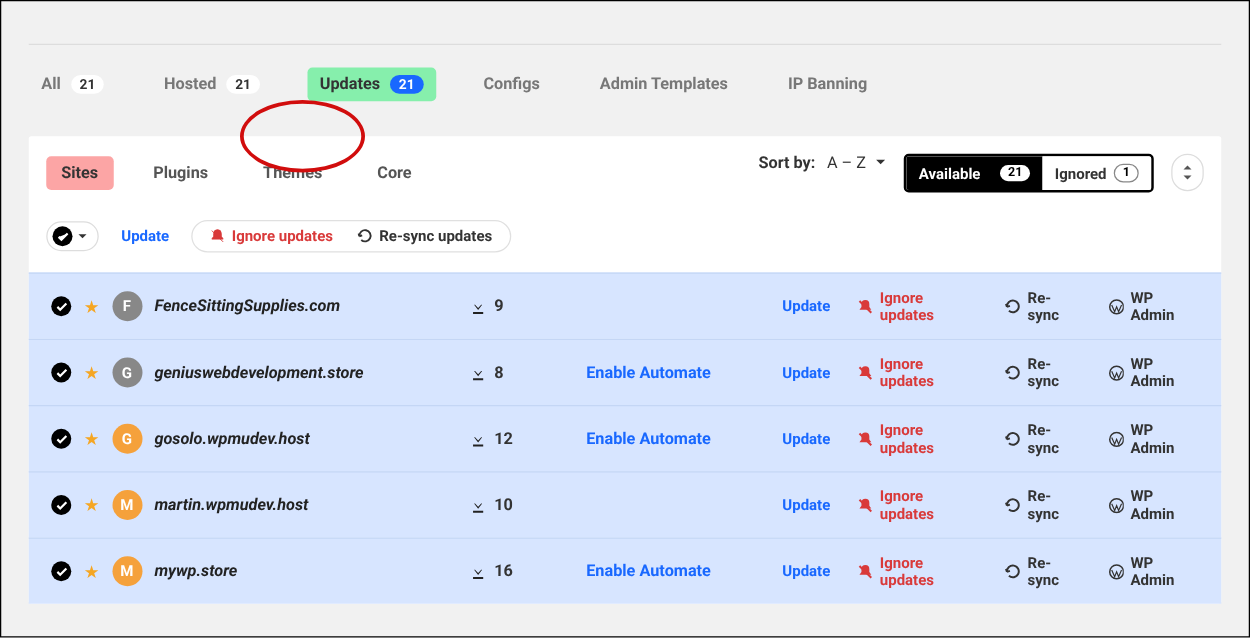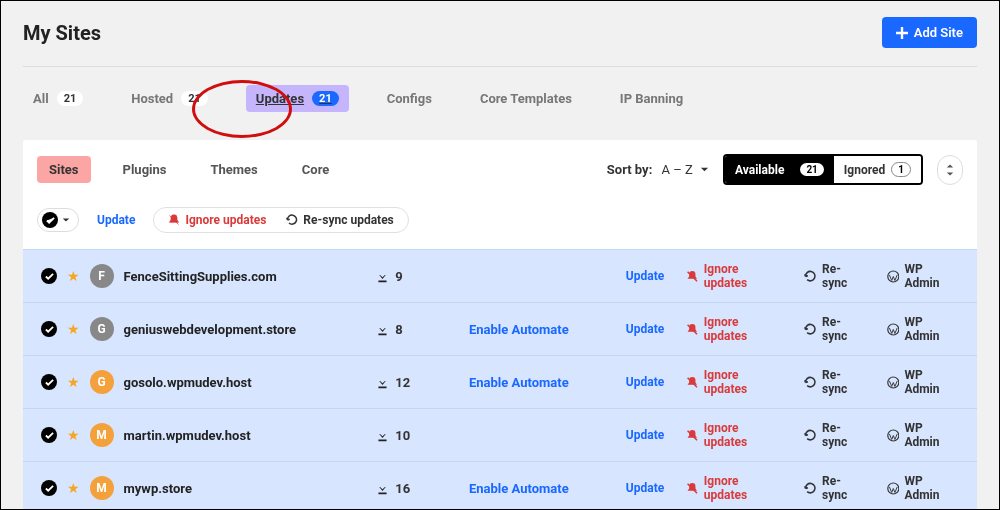--- a/index.html
+++ b/index.html
@@ -6,31 +6,31 @@
   body { background: #f1f1f1; width: 1000px; height: 510px; overflow: hidden; border:1px solid #000; }
   .page { padding: 16px 22px; }
   .header { display:flex; align-items:center; justify-content:space-between; }
   .title { font-size: 20px; font-weight: 700; color:#222; }
   .add-btn { background:#1968ff; color:#fff; border:none; border-radius:4px; padding:8px 14px; font-size:13px; font-weight:600; display:flex; align-items:center; gap:6px; cursor:pointer; }
   .add-btn svg { width:12px; height:12px; fill:#fff; }
   hr.div { border:none; border-top:1px solid #ddd; margin:18px 0 18px 0; }
 
   .tabs { display:flex; gap:28px; align-items:flex-end; }
   .tab { display:flex; align-items:center; gap:8px; font-size:13px; font-weight:700; color:#777; cursor:pointer; padding:6px 10px; border-radius:4px; }
-  .tab.active { background:#c4b5fd; color:#333;text-decoration:underline; }
+  .tab.active { background:#86efac; color:#333; }
   .badge { background:#fff; color:#333; font-size:11px; font-weight:700; padding:1px 7px; border-radius:9px; }
   .badge-blue { background:#1968ff; color:#fff; }
   .red-ellipse { position:absolute; border:3px solid #d10d0d; border-radius:50%; width:100px; height:58px; left:192px; top:80px; pointer-events:none; }
 
   .panel { background:#fff; margin-top:28px; padding:14px 14px 0 14px; border-radius:2px; }
   .subtabs-row { display:flex; align-items:center; justify-content:space-between; }
   .subtabs { display:flex; gap:20px; align-items:center; }
   .subtab { font-size:13px; font-weight:700; color:#555; padding:6px 12px; border-radius:4px; cursor:pointer; }
   .subtab.active { background:#fca5a5; color:#333; }
-  .sort-filter { display:flex; align-items:center; gap:14px; }
+  .sort-filter { display:flex; align-items:flex-start; gap:14px; }
   .sort-label { font-size:13px; font-weight:700; color:#333; }
   .sort-label .light { font-weight:400; margin-left:6px; }
   .sort-label svg { width:9px; height:9px; margin-left:4px; fill:#333; }
 
   .toggle-group { display:flex; border:2px solid #000; border-radius:4px; overflow:hidden; }
   .toggle-item { padding:6px 10px; font-size:12px; font-weight:700; display:flex; align-items:center; gap:6px; cursor:pointer; }
   .toggle-item.on { background:#000; color:#fff;gap:16px; }
   .toggle-item.on .pill{ background:#fff; color:#000; }
   .toggle-item .pill{ background:#fff; color:#000; border-radius:8px; font-size:10px; padding:1px 6px; font-weight:700; border:1px solid #888;}
   .toggle-item.on .pill{border:none;}
@@ -51,63 +51,54 @@
   .bulk-pill { border:1px solid #e0e0e0; border-radius:16px; padding:5px 14px 5px 14px; display:flex; align-items:center; gap:20px;}
 
   .rows { margin:0 -14px; }
   .row { display:flex; align-items:center; padding:12px 18px; background:#d7e5ff; border-top:1px solid #c4d6f5; font-size:13px; }
   .row .left { display:flex; align-items:center; gap:10px; width:342px; }
   .row .circle-chk{ width:16px; height:16px; background:#000; border-radius:50%; display:flex; align-items:center; justify-content:center; cursor:pointer;}
   .row .circle-chk svg{width:9px;height:9px;fill:#fff;}
   .star{color:#f5a623; font-size:14px; cursor:pointer;}
   .avatar{ width:24px; height:24px; border-radius:50%; display:flex; align-items:center; justify-content:center; font-weight:700; color:#fff; font-size:12px;}
   .av-gray{ background:#888; } .av-orange{ background:#f5a13b; }
-  .site-name{ font-weight:700; color:#222; cursor:pointer;}
+  .site-name{ font-weight:700; color:#222; cursor:pointer;font-style:italic;}
   .count-col{ display:flex; align-items:center; gap:6px; width:70px; font-weight:700; color:#333;}
   .count-col svg{width:13px;height:13px;fill:#222;}
   .enable-col{ width:160px; font-weight:700; color:#1968ff; cursor:pointer;margin-left:24px;}
   .actions{ margin-left:auto; display:flex; align-items:center; gap:22px; }
   .act{ font-weight:700; font-size:12px; cursor:pointer; display:flex; align-items:center; gap:5px;}
   .act.blue{color:#1968ff;} .act.red{color:#d93a3a;} .act.gray{color:#333;}
   .act svg{width:13px;height:13px;}
 </style>
 </head>
 <body>
 
 <div class="page">
-  <div class="header">
-    <div class="title">My Sites</div>
-    <button class="add-btn">
-      <svg viewBox="0 0 10 10">
-          <path d="M4 0h2v4h4v2H6v4H4V6H0V4h4z"></path>
-        </svg>
-      <span>Add Site</span>
-    </button>
-  </div>
 
   <hr class="div">
 
   <div class="tabs" style="position:relative;">
     <div class="tab">
       <span>All</span>
       <span class="badge">21</span>
     </div>
     <div class="tab">
       <span>Hosted</span>
       <span class="badge">21</span>
     </div>
     <div class="tab active">
       <span>Updates</span>
       <span class="badge badge-blue">21</span>
     </div>
     <div class="tab">
       <span>Configs</span>
     </div>
     <div class="tab">
-      <span>Core Templates</span>
+      <span>Admin Templates</span>
     </div>
     <div class="tab">
       <span>IP Banning</span>
     </div>
   </div>
 
   <div class="red-ellipse"></div>
 
   <div class="panel">
     <div class="subtabs-row">

